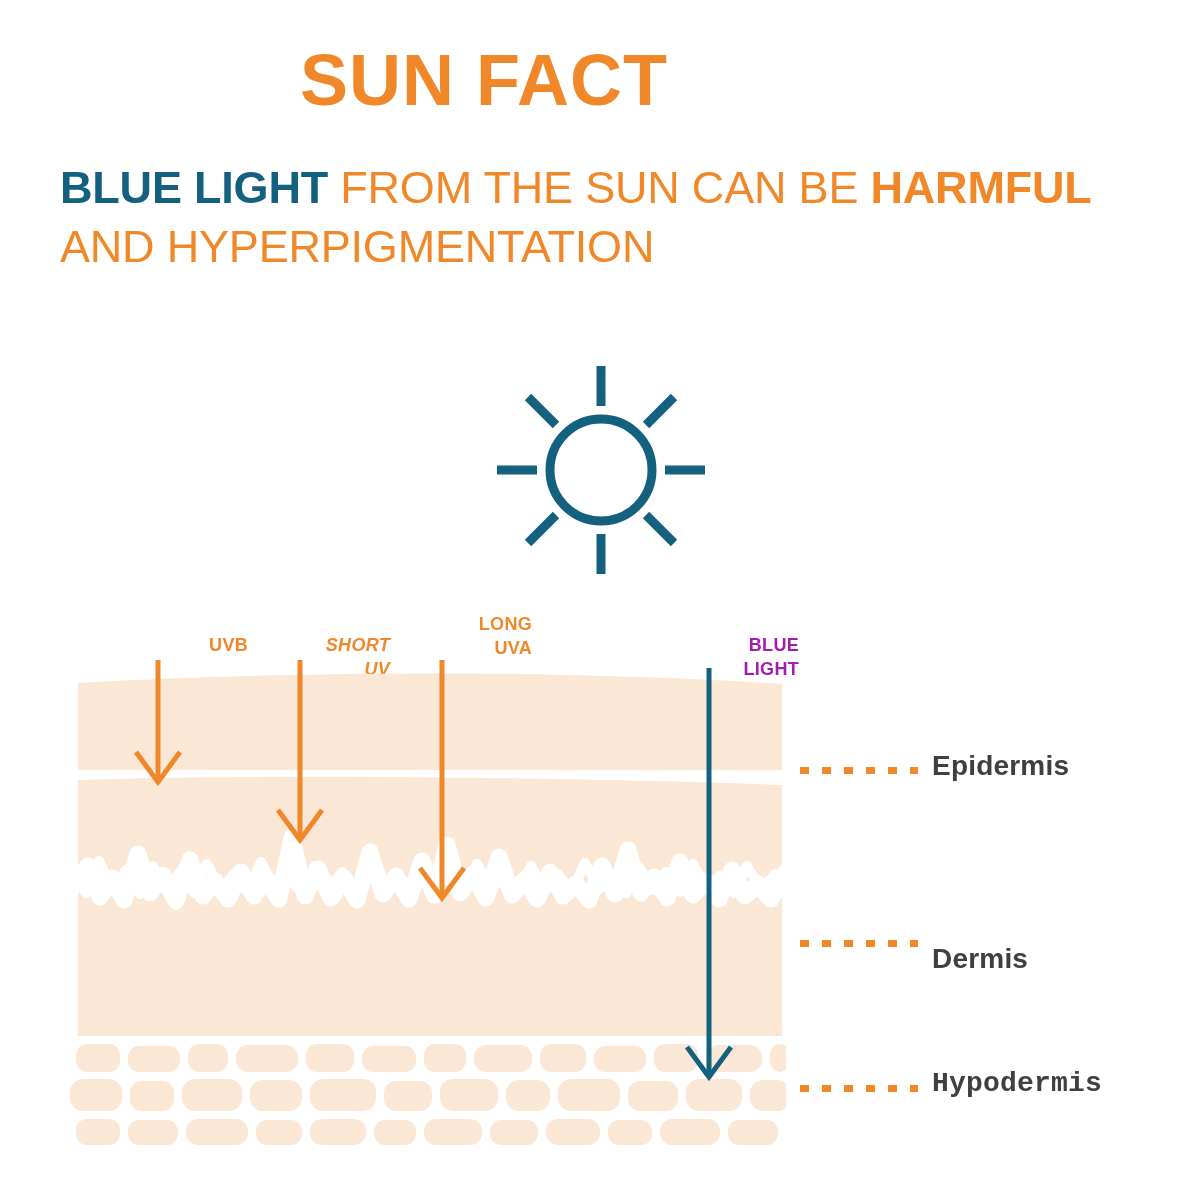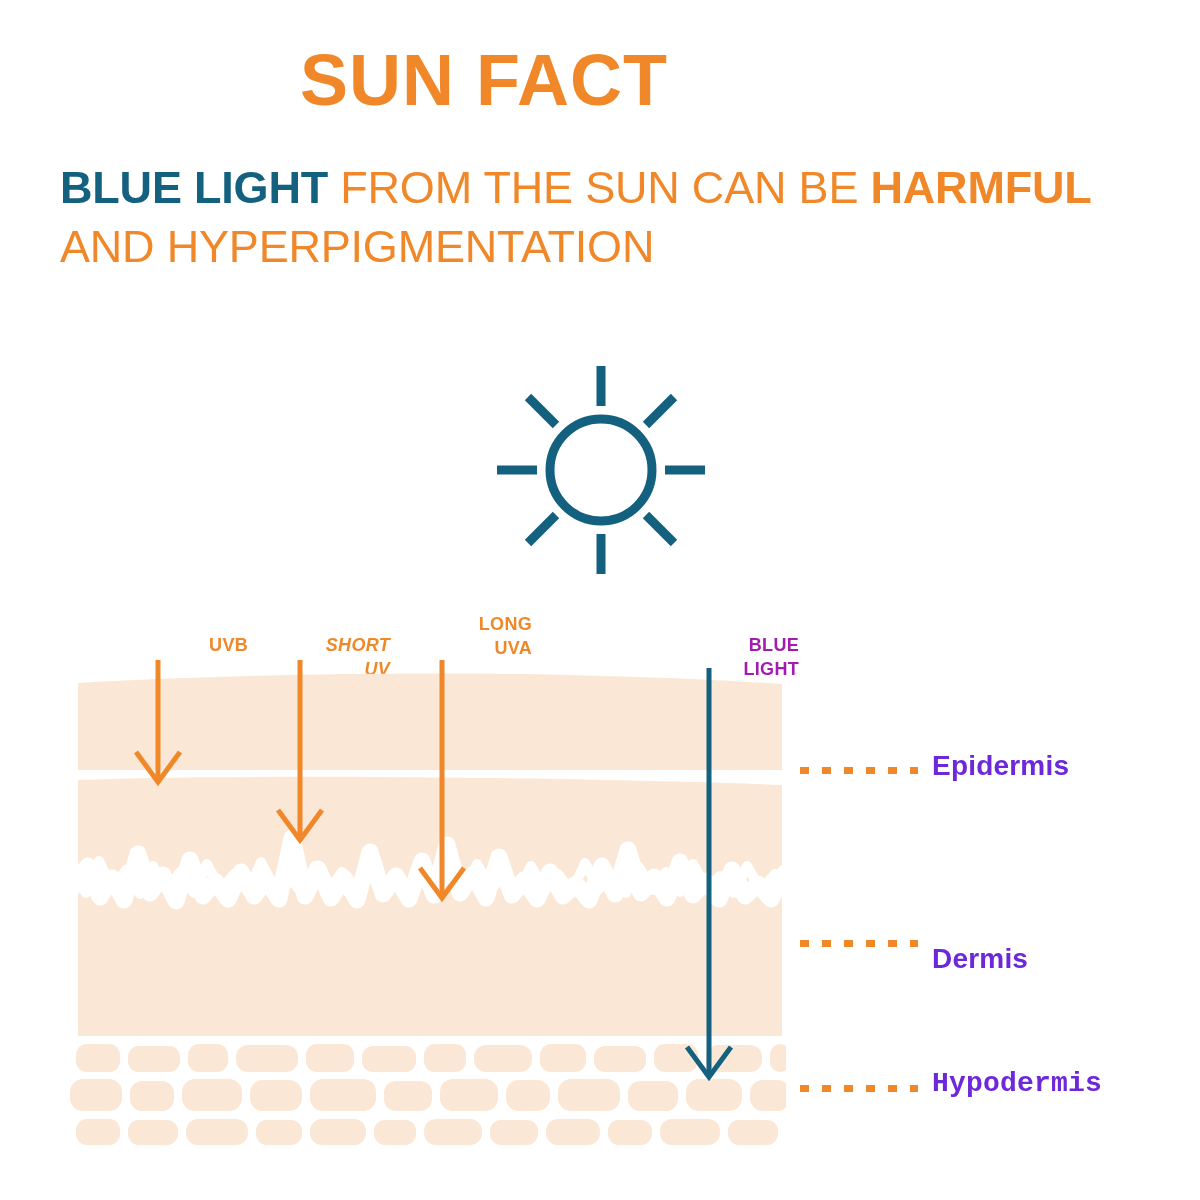--- a/index.html
+++ b/index.html
@@ -83,21 +83,21 @@
     top: 0;
     width: 1200px;
     height: 1200px;
   }
 
   
   .layer-label {
     position: absolute;
     font-size: 28px;
     font-weight: bold;
-    color: #6d28d9;
+    color: #404040;
     white-space: nowrap;
     letter-spacing: 0.2px;
   }
   .leader {
     position: absolute;
     height: 7px;
     background-image: repeating-linear-gradient(
       to right,
       #F08829 0px, #F08829 9px,
       rgba(0,0,0,0) 9px, rgba(0,0,0,0) 22px);

